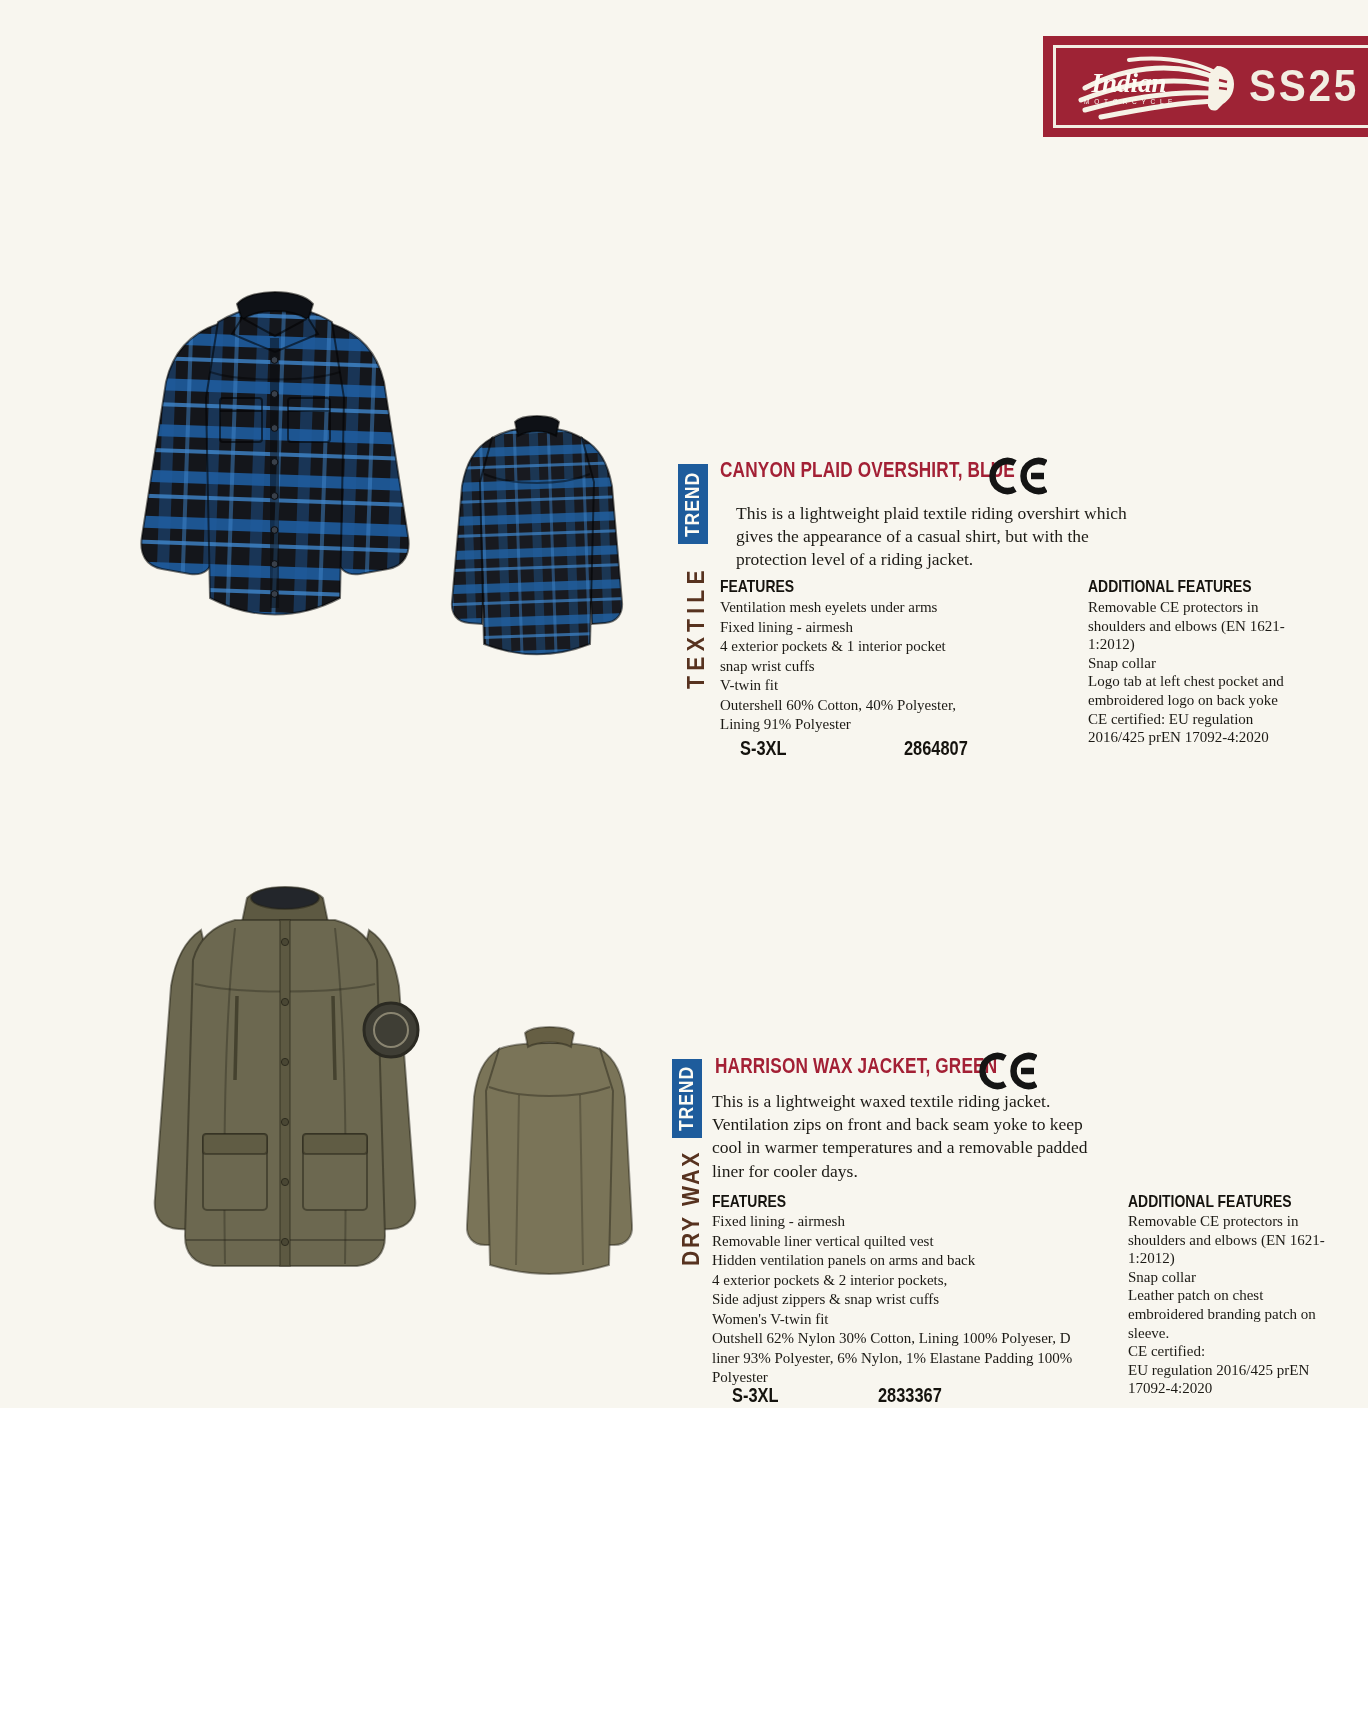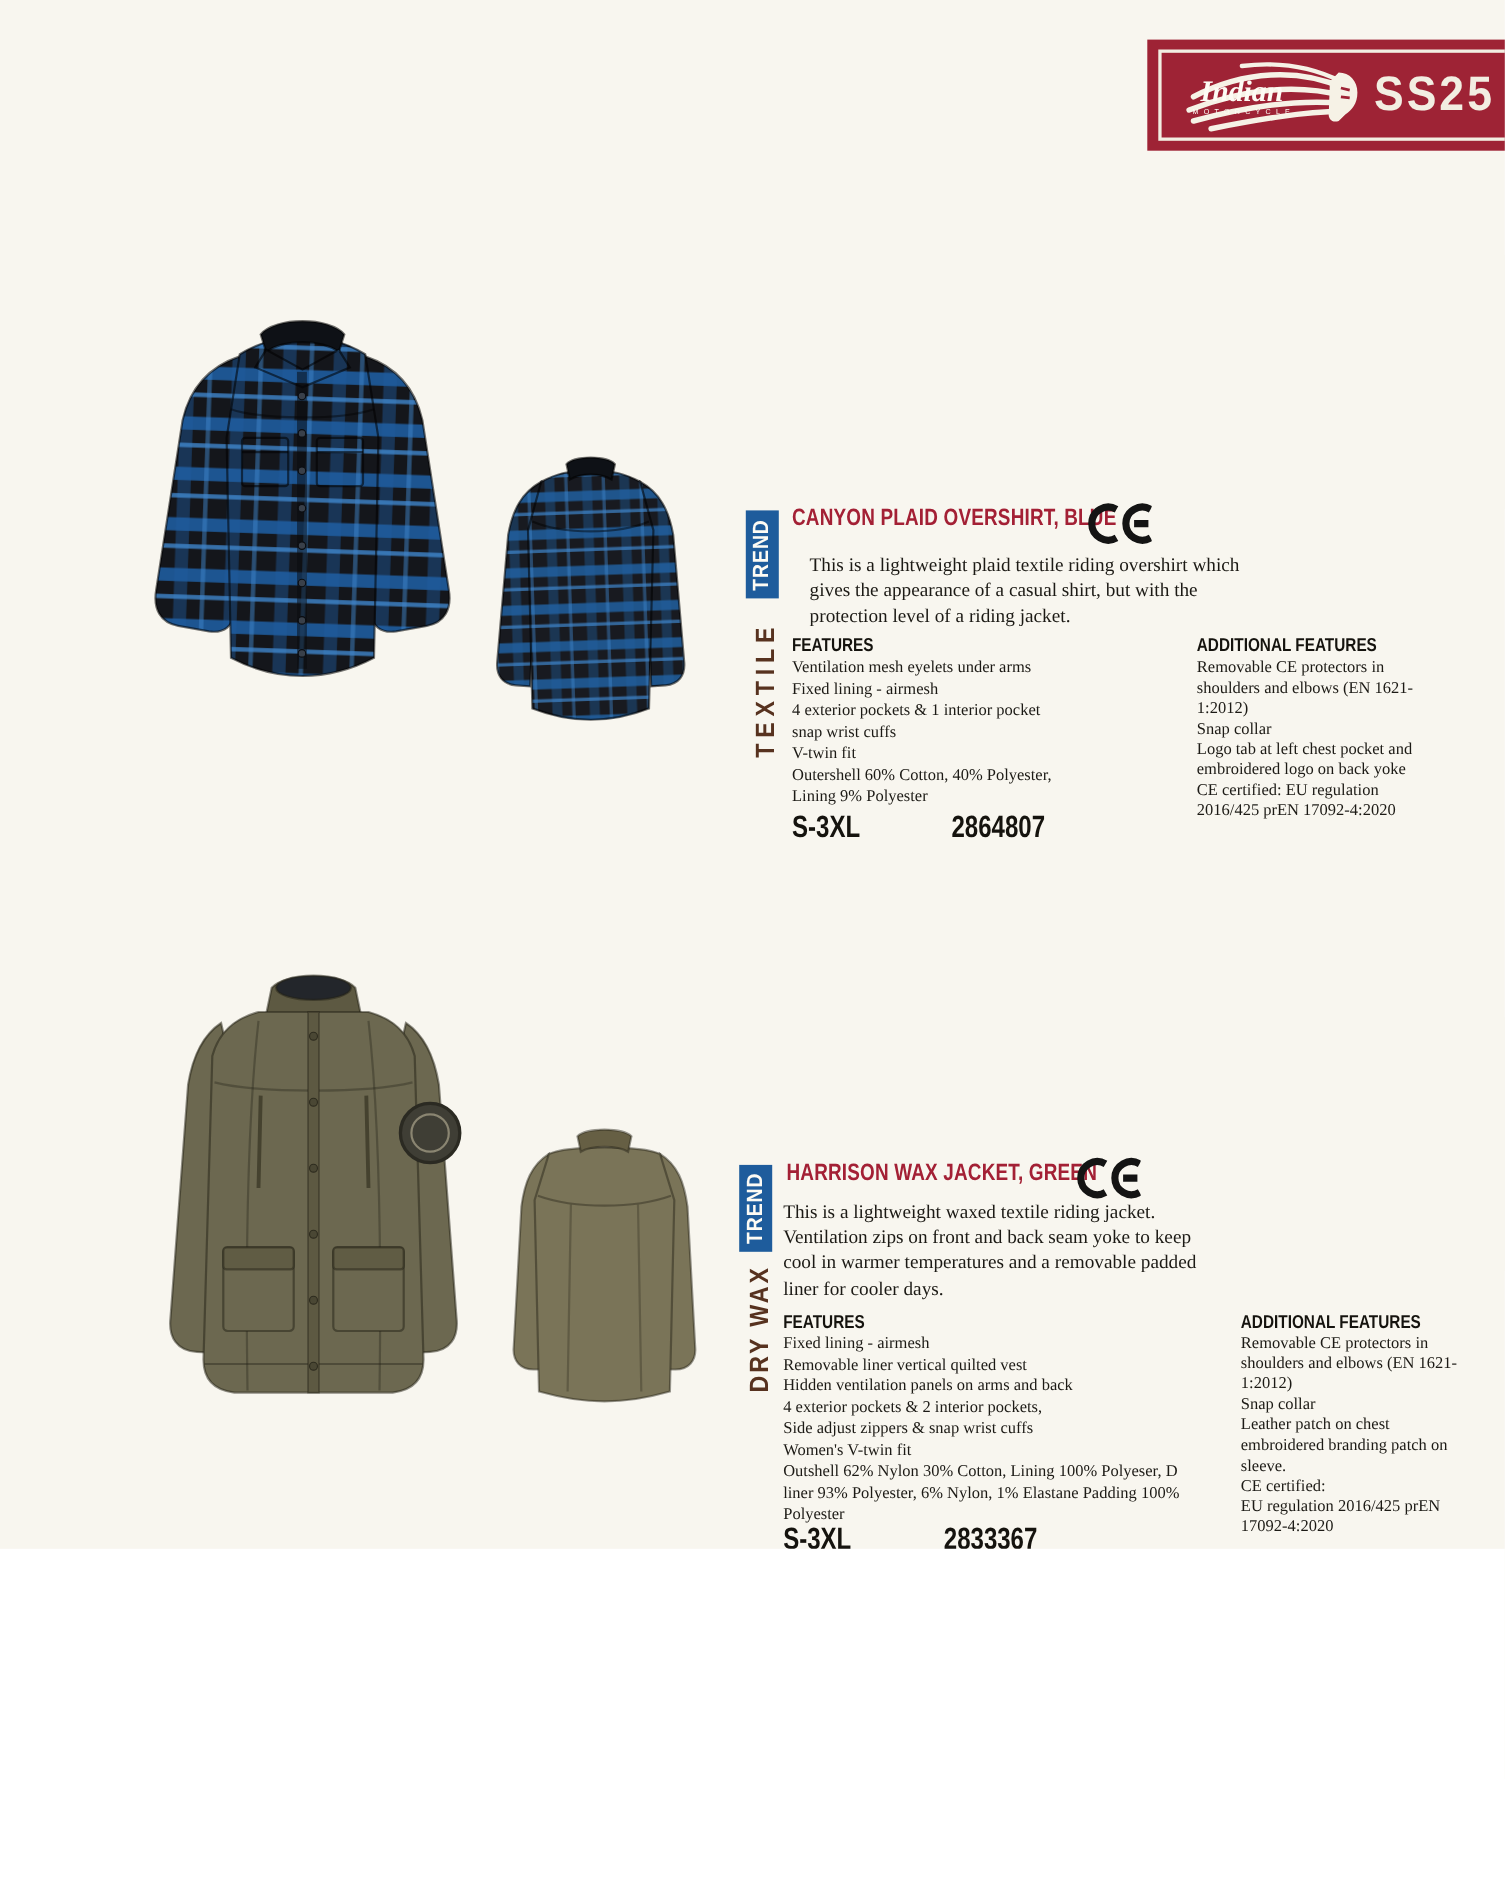--- a/index.html
+++ b/index.html
@@ -31,21 +31,21 @@
 
   
   .product-title{color:#a32035; font-size:21.5px; letter-spacing:.2px;}
   .product-title .cx{transform:scaleX(.8);}
   .desc{font-size:17.5px; line-height:23.2px; width:402px;}
   .feat-heading{font-size:17px; color:#15130e;text-align:center;}
   .feat-heading .cx{transform:scaleX(.82);}
   .feature-line{font-size:15px; line-height:19.5px; white-space:nowrap;}
   .addl .feature-line{line-height:18.6px; white-space:normal;}
   .addl{width:190px;}
-  .size-sku{font-size:28px; color:#15130e;}
+  .size-sku{font-size:21px; color:#15130e;margin-left:20px;}
   .size-sku .cx{transform:scaleX(.78);}
 
   #page-number{left:1186px; top:1606px; font-size:16.5px; color:#4c1d95;}
 </style>
 </head>
 <body>
 
 <div id="page">
 
   <div id="brand-badge" class="abs">
@@ -144,37 +144,37 @@
     <div class="abs cond feat-heading" style="left:720px; top:577px;">
       <span class="cx">FEATURES</span>
     </div>
     <div class="abs serif" style="left:720px; top:598px;">
         <div class="feature-line">Ventilation mesh eyelets under arms</div>
         <div class="feature-line">Fixed lining - airmesh</div>
         <div class="feature-line">4 exterior pockets &amp; 1 interior pocket</div>
         <div class="feature-line">snap wrist cuffs</div>
         <div class="feature-line">V-twin fit</div>
         <div class="feature-line">Outershell 60% Cotton, 40% Polyester,</div>
-        <div class="feature-line">Lining 9% Polyester</div>
+        <div class="feature-line">Lining 91% Polyester</div>
       </div>
 
     <div class="abs cond feat-heading" style="left:1088px; top:577px;">
       <span class="cx">ADDITIONAL FEATURES</span>
     </div>
     <div class="abs serif addl" style="left:1088px; top:598px; width:205px;">
         <div class="feature-line">Removable CE protectors in shoulders and elbows (EN 1621-1:2012)</div>
         <div class="feature-line">Snap collar</div>
         <div class="feature-line">Logo tab at left chest pocket and embroidered logo on back yoke</div>
         <div class="feature-line">CE certified: EU regulation 2016/425 prEN 17092-4:2020</div>
       </div>
 
     <div class="abs cond size-sku" style="left:720px; top:736px;">
       <span class="cx">S-3XL</span>
     </div>
-    <div class="abs cond size-sku" style="left:865px; top:736px;">
+    <div class="abs cond size-sku" style="left:884px; top:736px;">
       <span class="cx">2864807</span>
     </div>
   </section>
 
   <section>
 
     <svg class="abs" style="left:85px; top:868px;" width="400" height="430" viewBox="0 0 400 430">
       <g stroke="rgba(35,33,22,0.5)" stroke-width="2">
         <path d="M162,30 C175,16 225,16 238,30 L243,54 L157,54 Z" fill="#5d5942"></path>
         <ellipse cx="200" cy="30" rx="34" ry="11" fill="#23262b"></ellipse>

